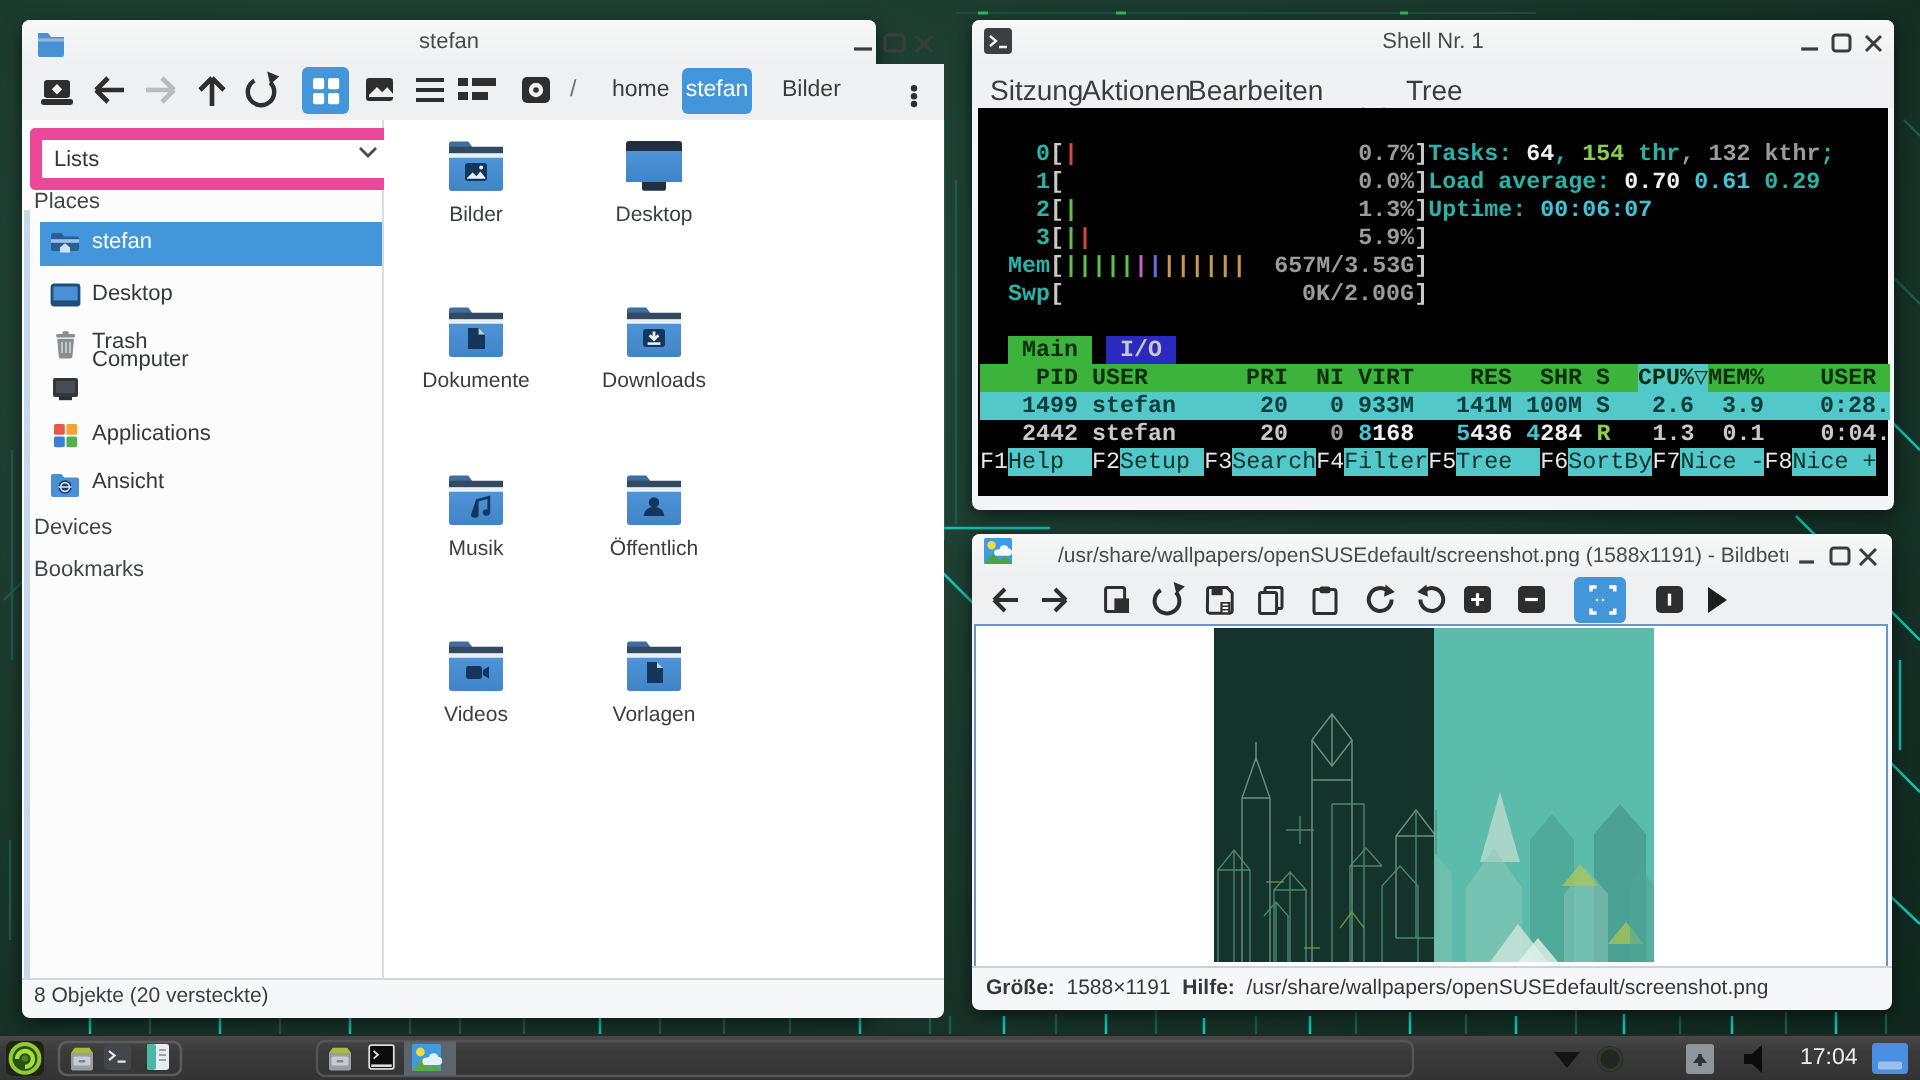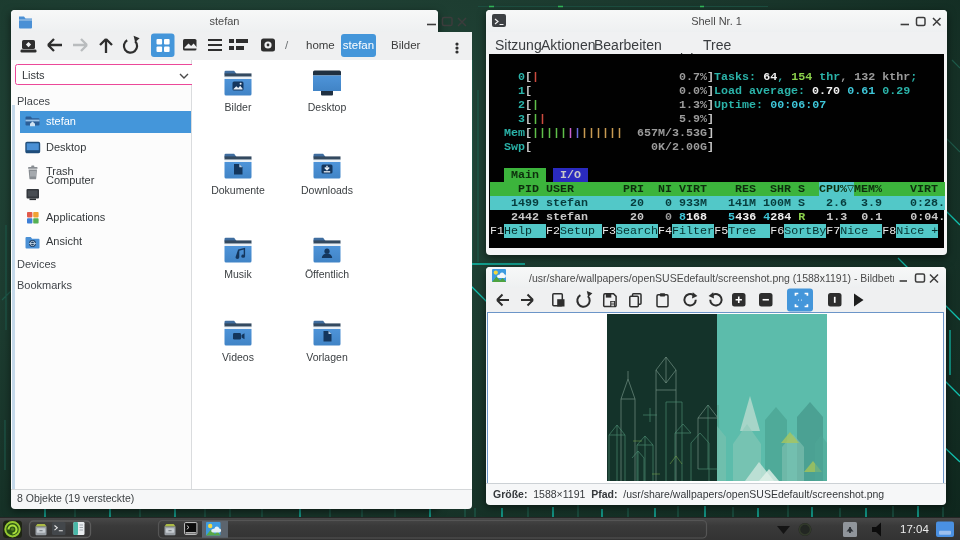--- a/index.html
+++ b/index.html
@@ -100,21 +100,21 @@
         <circle cx="446" cy="20.0" r="1.6"></circle>
       </g>
  </svg>
  <div style="position:absolute;left:274px;top:29px;font-size:11.5px;color:#6a6e71;">/</div>
  <div style="position:absolute;left:295px;top:29px;font-size:11.5px;color:#3c3c3c;">home</div>
  <div style="position:absolute;left:330px;top:24px;width:35px;height:23px;background:#4496da;border-radius:3px;color:#fff;font-size:11.5px;text-align:center;line-height:23px;">stefan</div>
  <div style="position:absolute;left:380px;top:29px;font-size:11.5px;color:#3c3c3c;">Bilder</div>
 
  <div style="position:absolute;left:0;top:50px;width:180px;height:430px;background:#fcfcfc;border-right:1px solid #dadcde;"></div>
  <div style="position:absolute;left:0.5px;top:95px;width:3px;height:385px;background:#c5d9ea;"></div>
- <div style="position:absolute;left:4px;top:54px;width:172px;height:19px;background:#fff;border:1px solid #ec4899;border-radius:2.5px;font-size:11px;color:#33373a;line-height:21px;padding-left:6px;">Lists</div>
+ <div style="position:absolute;left:4px;top:54px;width:172px;height:19px;background:#fff;border:6px solid #ec4899;border-radius:2.5px;font-size:11px;color:#33373a;line-height:21px;padding-left:6px;">Lists</div>
  <svg style="position:absolute;left:168px;top:62px" width="10" height="8">
       <path d="M1 2 l4 4 4 -4" stroke="#4a4a4a" stroke-width="1.4" fill="none"></path>
     </svg>
  <div style="position:absolute;left:6px;top:85px;font-size:11px;color:#41454a;">Places</div>
  <div style="position:absolute;left:9px;top:101px;width:171px;height:22px;background:#4496da;"></div>
  <div id="sideicons"></div>
  <div style="position:absolute;left:35px;top:105px;font-size:11px;color:#fff;">stefan</div>
  <div style="position:absolute;left:35px;top:131px;font-size:11px;color:#34383b;">Desktop</div>
  <div style="position:absolute;left:35px;top:155px;font-size:11px;color:#34383b;">Trash</div>
  <div style="position:absolute;left:35px;top:164px;font-size:11px;color:#34383b;">Computer</div>
@@ -230,21 +230,21 @@
 
   <g transform="translate(121,260)">
    <use href="#fold"></use>
    <path d="M10.5 11 h5 l3 3 v7.5 h-8 Z" fill="#14365d"></path>
    <path d="M15.5 11 l3 3 h-3 Z" fill="#bcd2e8"></path>
   </g>
   <text x="135" y="300.5" font-size="10.5" fill="#3a3e41" text-anchor="middle">Vorlagen</text>
  </svg>
 
  <div style="position:absolute;left:0;top:479px;width:461px;height:19px;background:#f6f7f8;border-top:1px solid #d4d7d9;border-radius:0 0 4px 4px;"></div>
- <div style="position:absolute;left:6px;top:482px;font-size:10.5px;color:#3c4043;">8 Objekte (19 versteckte)</div>
+ <div style="position:absolute;left:6px;top:482px;font-size:10.5px;color:#3c4043;">8 Objekte (20 versteckte)</div>
 </div>
 
 <div class="win" id="term" style="left:486px;top:10px;width:461px;height:245px;">
  <div class="tbar"></div>
  <div style="position:absolute;left:6px;top:4px;width:14px;height:13px;background:#3d4043;border-radius:2px;">
   <svg width="14" height="13">
         <path d="M3 4 l3 2.5 -3 2.5 M7.5 9.5 h4" stroke="#f2f2f2" stroke-width="1.2" fill="none"></path>
       </svg>
  </div>
  <div class="ttl">Shell Nr. 1</div>
@@ -264,21 +264,21 @@
  </div>
  <div style="position:absolute;left:3px;top:44px;width:455px;height:194px;background:#010101;"></div>
  <div id="htop" style="position:absolute;left:4px;top:60px;width:455px;">
   <pre style="position:absolute;left:0;top:0px;"><span style="color:#2bb3a9;font-weight:bold;">    0</span><span style="color:#c9c9c9;font-weight:bold;">[</span><span style="color:#cc4b3f;font-weight:bold;">|</span>                    <span style="color:#9b9b9b;font-weight:bold;">0.7%</span><span style="color:#c9c9c9;font-weight:bold;">]</span><span style="color:#2bb3a9;font-weight:bold;">Tasks: </span><span style="color:#f1f1f1;font-weight:bold;">64</span><span style="color:#2bb3a9;font-weight:bold;">, </span><span style="color:#8bd04c;font-weight:bold;">154</span><span style="color:#2bb3a9;font-weight:bold;"> thr</span><span style="color:#9b9b9b;font-weight:bold;">, </span><span style="color:#9b9b9b;font-weight:bold;">132 kthr</span><span style="color:#2bb3a9;font-weight:bold;">;</span></pre>
   <pre style="position:absolute;left:0;top:14px;"><span style="color:#2bb3a9;font-weight:bold;">    1</span><span style="color:#c9c9c9;font-weight:bold;">[</span>                     <span style="color:#9b9b9b;font-weight:bold;">0.0%</span><span style="color:#c9c9c9;font-weight:bold;">]</span><span style="color:#2bb3a9;font-weight:bold;">Load average: </span><span style="color:#f1f1f1;font-weight:bold;">0.70 </span><span style="color:#3ec6d8;font-weight:bold;">0.61 </span><span style="color:#2bb3a9;font-weight:bold;">0.29</span></pre>
   <pre style="position:absolute;left:0;top:28px;"><span style="color:#2bb3a9;font-weight:bold;">    2</span><span style="color:#c9c9c9;font-weight:bold;">[</span><span style="color:#5fbf4a;font-weight:bold;">|</span>                    <span style="color:#9b9b9b;font-weight:bold;">1.3%</span><span style="color:#c9c9c9;font-weight:bold;">]</span><span style="color:#2bb3a9;font-weight:bold;">Uptime: </span><span style="color:#3ec6d8;font-weight:bold;">00:06:07</span></pre>
   <pre style="position:absolute;left:0;top:42px;"><span style="color:#2bb3a9;font-weight:bold;">    3</span><span style="color:#c9c9c9;font-weight:bold;">[</span><span style="color:#5fbf4a;font-weight:bold;">|</span><span style="color:#cc4b3f;font-weight:bold;">|</span>                   <span style="color:#9b9b9b;font-weight:bold;">5.9%</span><span style="color:#c9c9c9;font-weight:bold;">]</span></pre>
   <pre style="position:absolute;left:0;top:56px;"><span style="color:#2bb3a9;font-weight:bold;">  Mem</span><span style="color:#c9c9c9;font-weight:bold;">[</span><span style="color:#5fbf4a;font-weight:bold;">|||||</span><span style="color:#c95fd0;font-weight:bold;">|</span><span style="color:#6b6bdb;font-weight:bold;">|</span><span style="color:#c89a52;font-weight:bold;">||||||</span>  <span style="color:#9b9b9b;font-weight:bold;">657M/3.53G</span><span style="color:#c9c9c9;font-weight:bold;">]</span></pre>
   <pre style="position:absolute;left:0;top:70px;"><span style="color:#2bb3a9;font-weight:bold;">  Swp</span><span style="color:#c9c9c9;font-weight:bold;">[</span>                 <span style="color:#9b9b9b;font-weight:bold;">0K/2.00G</span><span style="color:#c9c9c9;font-weight:bold;">]</span></pre>
   <pre style="position:absolute;left:0;top:98px;">  <span style="color:#0d2e0d;background:#3cb43c;font-weight:bold;"> Main </span> <span style="color:#c9c9c9;background:#2a2ac0;font-weight:bold;"> I/O </span></pre>
-  <pre style="position:absolute;left:0;top:112px;"><span style="color:#0d2e0d;background:#3cb43c;font-weight:bold;">    PID USER       PRI  NI VIRT    RES  SHR S  </span><span style="color:#0d2e0d;background:#52c8c8;font-weight:bold;">CPU%▽</span><span style="color:#0d2e0d;background:#3cb43c;font-weight:bold;">MEM%    VIRT </span></pre>
+  <pre style="position:absolute;left:0;top:112px;"><span style="color:#0d2e0d;background:#3cb43c;font-weight:bold;">    PID USER       PRI  NI VIRT    RES  SHR S  </span><span style="color:#0d2e0d;background:#52c8c8;font-weight:bold;">CPU%▽</span><span style="color:#0d2e0d;background:#3cb43c;font-weight:bold;">MEM%    USER </span></pre>
   <pre style="position:absolute;left:0;top:126px;"><span style="color:#073c3c;background:#52c8c8;font-weight:bold;">   1499 stefan      20   0 933M   141M 100M S   2.6  3.9    0:28.</span></pre>
   <pre style="position:absolute;left:0;top:140px;"><span style="color:#c9c9c9;font-weight:bold;">   2442 stefan      20   </span><span style="color:#9b9b9b;font-weight:bold;">0</span> <span style="color:#3ec6d8;font-weight:bold;">8</span><span style="color:#f1f1f1;font-weight:bold;">168</span>   <span style="color:#3ec6d8;font-weight:bold;">5</span><span style="color:#f1f1f1;font-weight:bold;">436</span> <span style="color:#3ec6d8;font-weight:bold;">4</span><span style="color:#f1f1f1;font-weight:bold;">284</span> <span style="color:#8bd04c;font-weight:bold;">R</span>   <span style="color:#c9c9c9;font-weight:bold;">1.3</span>  <span style="color:#c9c9c9;font-weight:bold;">0.1</span>    <span style="color:#c9c9c9;font-weight:bold;">0:04.</span></pre>
   <pre style="position:absolute;left:0;top:154px;"><span style="color:#e8e8e8;">F1</span><span style="color:#06302e;background:#52c8c8;">Help  </span><span style="color:#e8e8e8;">F2</span><span style="color:#06302e;background:#52c8c8;">Setup </span><span style="color:#e8e8e8;">F3</span><span style="color:#06302e;background:#52c8c8;">Search</span><span style="color:#e8e8e8;">F4</span><span style="color:#06302e;background:#52c8c8;">Filter</span><span style="color:#e8e8e8;">F5</span><span style="color:#06302e;background:#52c8c8;">Tree  </span><span style="color:#e8e8e8;">F6</span><span style="color:#06302e;background:#52c8c8;">SortBy</span><span style="color:#e8e8e8;">F7</span><span style="color:#06302e;background:#52c8c8;">Nice -</span><span style="color:#e8e8e8;">F8</span><span style="color:#06302e;background:#52c8c8;">Nice +</span></pre>
  </div>
 </div>
 
 <div class="win" id="gwen" style="left:486px;top:267px;width:460px;height:237px;">
  <div class="tbar" style="height:21px;"></div>
  <svg style="position:absolute;left:6px;top:1.5px" width="14" height="13" viewBox="0 0 14 13">
   <rect width="14" height="13" rx="1" fill="#3d9be0"></rect>
@@ -397,21 +397,21 @@
    <path d="M175 133 l11-13 11 13 v34 h-22 Z" fill="#7fc0b0" opacity="0.65"></path>
    <path d="M183 118 l9 11 h-18 Z" fill="#a7c65e" opacity="0.8"></path>
    <path d="M206 147 l9 11 h-18 Z" fill="#abc754" opacity="0.75"></path>
    <path d="M138 167 l14-19 15 19 Z" fill="#cde6dc" opacity="0.8"></path>
    <path d="M152 167 l10-12 10 12 Z" fill="#e4f1ea" opacity="0.8"></path>
    <path d="M214 121 l6 8 v38 h-12 v-38 Z" fill="#4fa796" opacity="0.6"></path>
   </g>
  </svg>
 
  <div style="position:absolute;left:0;top:216px;width:460px;height:21px;background:#f6f7f8;border-top:1px solid #ccd1d5;border-radius:0 0 4px 4px;font-size:10.5px;color:#35383b;">
-  <span style="position:absolute;left:7px;top:4px;"><b>Größe:</b>&nbsp; 1588×1191 &nbsp;<b>Pfad:</b>&nbsp; /usr/share/wallpapers/openSUSEdefault/screenshot.png</span>
+  <span style="position:absolute;left:7px;top:4px;"><b>Größe:</b>&nbsp; 1588×1191 &nbsp;<b>Hilfe:</b>&nbsp; /usr/share/wallpapers/openSUSEdefault/screenshot.png</span>
  </div>
 </div>
 
 <div id="taskbar" style="position:absolute;overflow:hidden;left:0;top:517px;width:960px;height:22px;background:linear-gradient(#484848,#3a3a3a 35%,#333333);border-top:1px solid #262626;">
  <svg width="960" height="23" viewBox="0 0 960 23">
 
   <rect x="3" y="2.5" width="19" height="17.5" rx="3.5" fill="#1e2415"></rect>
   <circle cx="12.5" cy="11.2" r="8" fill="#295214"></circle>
   <circle cx="12.5" cy="11.2" r="7.2" fill="none" stroke="#96c832" stroke-width="2"></circle>
   <path d="M8.5 11.5 a4 4 0 1 1 4 4" stroke="#aade3c" stroke-width="2.2" fill="none"></path>

